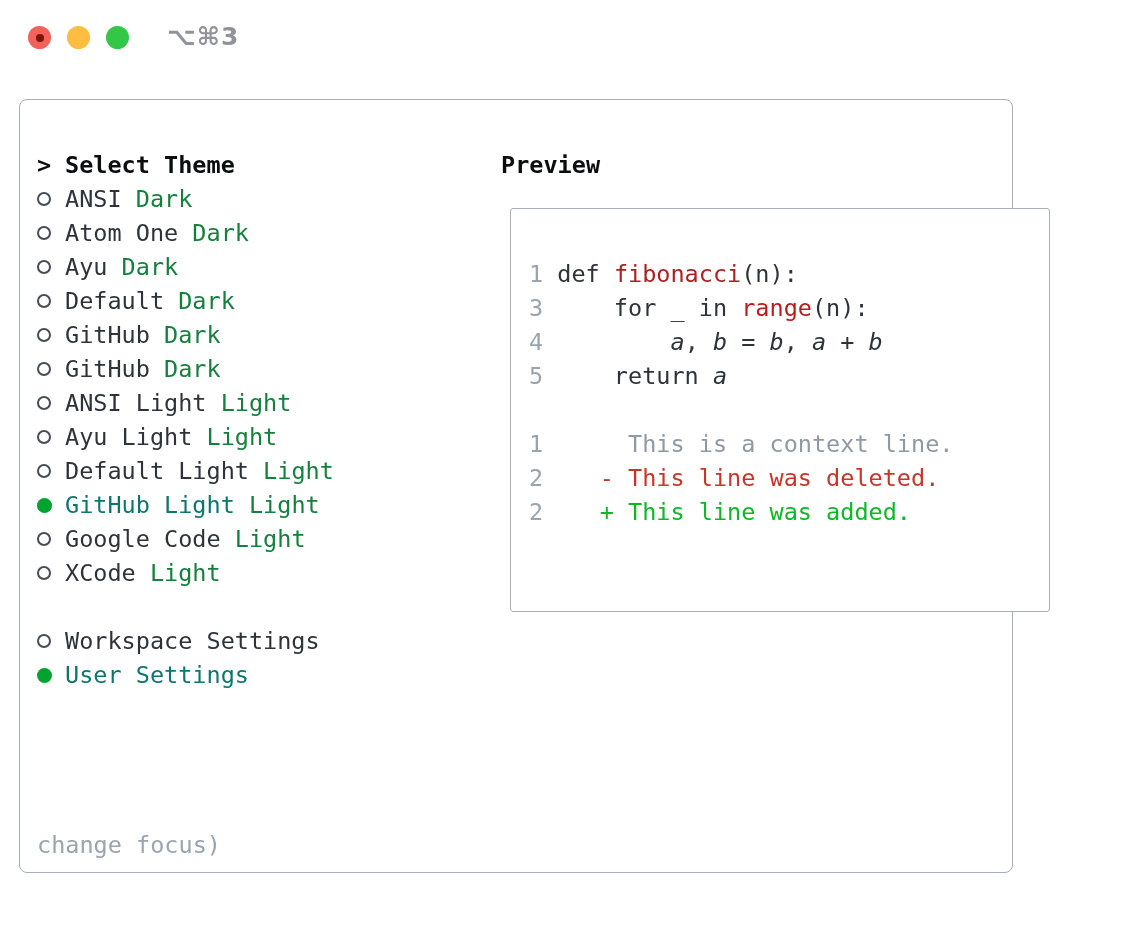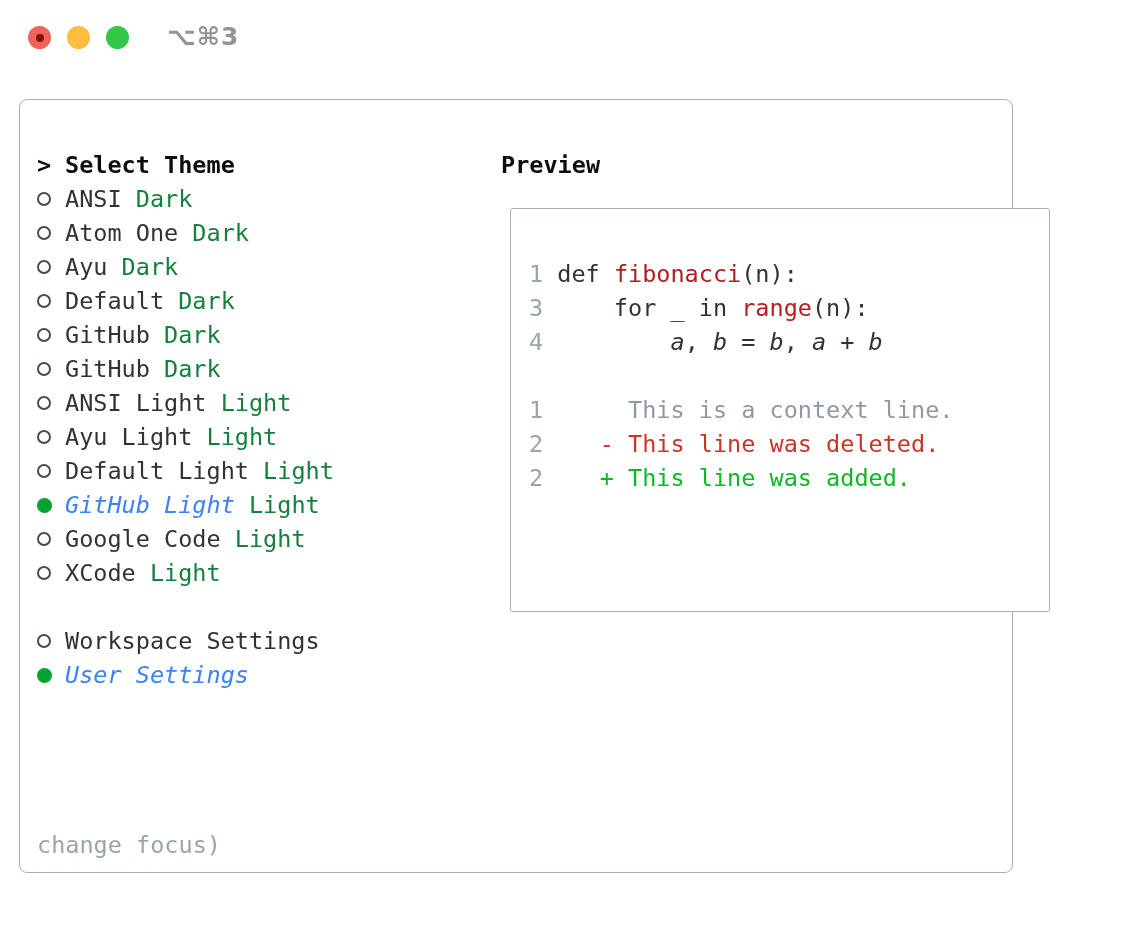--- a/index.html
+++ b/index.html
@@ -36,21 +36,21 @@
   .apply{position:absolute;left:17px;top:524px;}
   .row{display:flex;align-items:center;height:34px;font-size:23.5px;color:#2e333a;white-space:pre;}
   .marker{width:28px;display:flex;align-items:center;}
   .cursor{font-weight:bold;color:#0b0d0f;font-size:23.5px;}
   .radio{width:14px;height:14px;border-radius:50%;border:2px solid #454c54;}
   .radio.filled{border:none;background:#00a32e;width:15px;height:15px;}
   .hdr{font-weight:bold;color:#0b0d0f;}
   .subhdr{color:#14171a;}
   .name{color:#2e333a;}
   .variant{color:#15803d;}
-  .row.sel .name{color:#3b82f6;font-style:italic;}
+  .row.sel .name{color:#0f766e;}
   .hint{position:absolute;left:17px;top:660px;font-size:23.5px;line-height:34px;color:#9aa4ae;white-space:pre;}
   
   .preview-title{position:absolute;left:481px;top:48px;height:34px;line-height:34px;
     font-size:23.5px;font-weight:bold;color:#0b0d0f;}
   .preview-box{
     position:absolute;left:490px;top:84px;width:540px;height:404px;
     border:1.5px solid #a8afb9;border-radius:3px;background:#ffffff;overflow:hidden;margin-top:24px;
   }
   .code{padding:48px 0 0 18px;}
   .cl{height:34px;line-height:34px;font-size:23.5px;white-space:pre;color:#2e333a;}
@@ -113,20 +113,21 @@
     </div>
 
     <div class="preview-title">Preview</div>
 
     <div class="preview-box">
       <div class="code" id="code-lines">
 
       <div class="cl"><span class="ln">1</span><span class="s-d">def </span><span class="s-fn">fibonacci</span><span class="s-d">(n):</span></div>
           <div class="cl"><span class="ln">3</span><span class="s-d">    for _ in </span><span class="s-call">range</span><span class="s-d">(n):</span></div>
           <div class="cl"><span class="ln">4</span><span class="s-d">        </span><span class="s-v">a</span><span class="s-d">, </span><span class="s-v">b</span><span class="s-d"> = </span><span class="s-v">b</span><span class="s-d">, </span><span class="s-v">a</span><span class="s-d"> + </span><span class="s-v">b</span></div>
+          <div class="cl"><span class="ln">5</span><span class="s-d">    return </span><span class="s-v">a</span></div>
           <div class="cl"><span class="ln"></span></div>
           <div class="cl"><span class="ln">1</span><span class="s-ctx">     This is a context line.</span></div>
           <div class="cl"><span class="ln">2</span><span class="s-del">   - This line was deleted.</span></div>
           <div class="cl"><span class="ln">2</span><span class="s-add">   + This line was added.</span></div>
         </div>
     </div>
 
   </div>
 </div>
 

